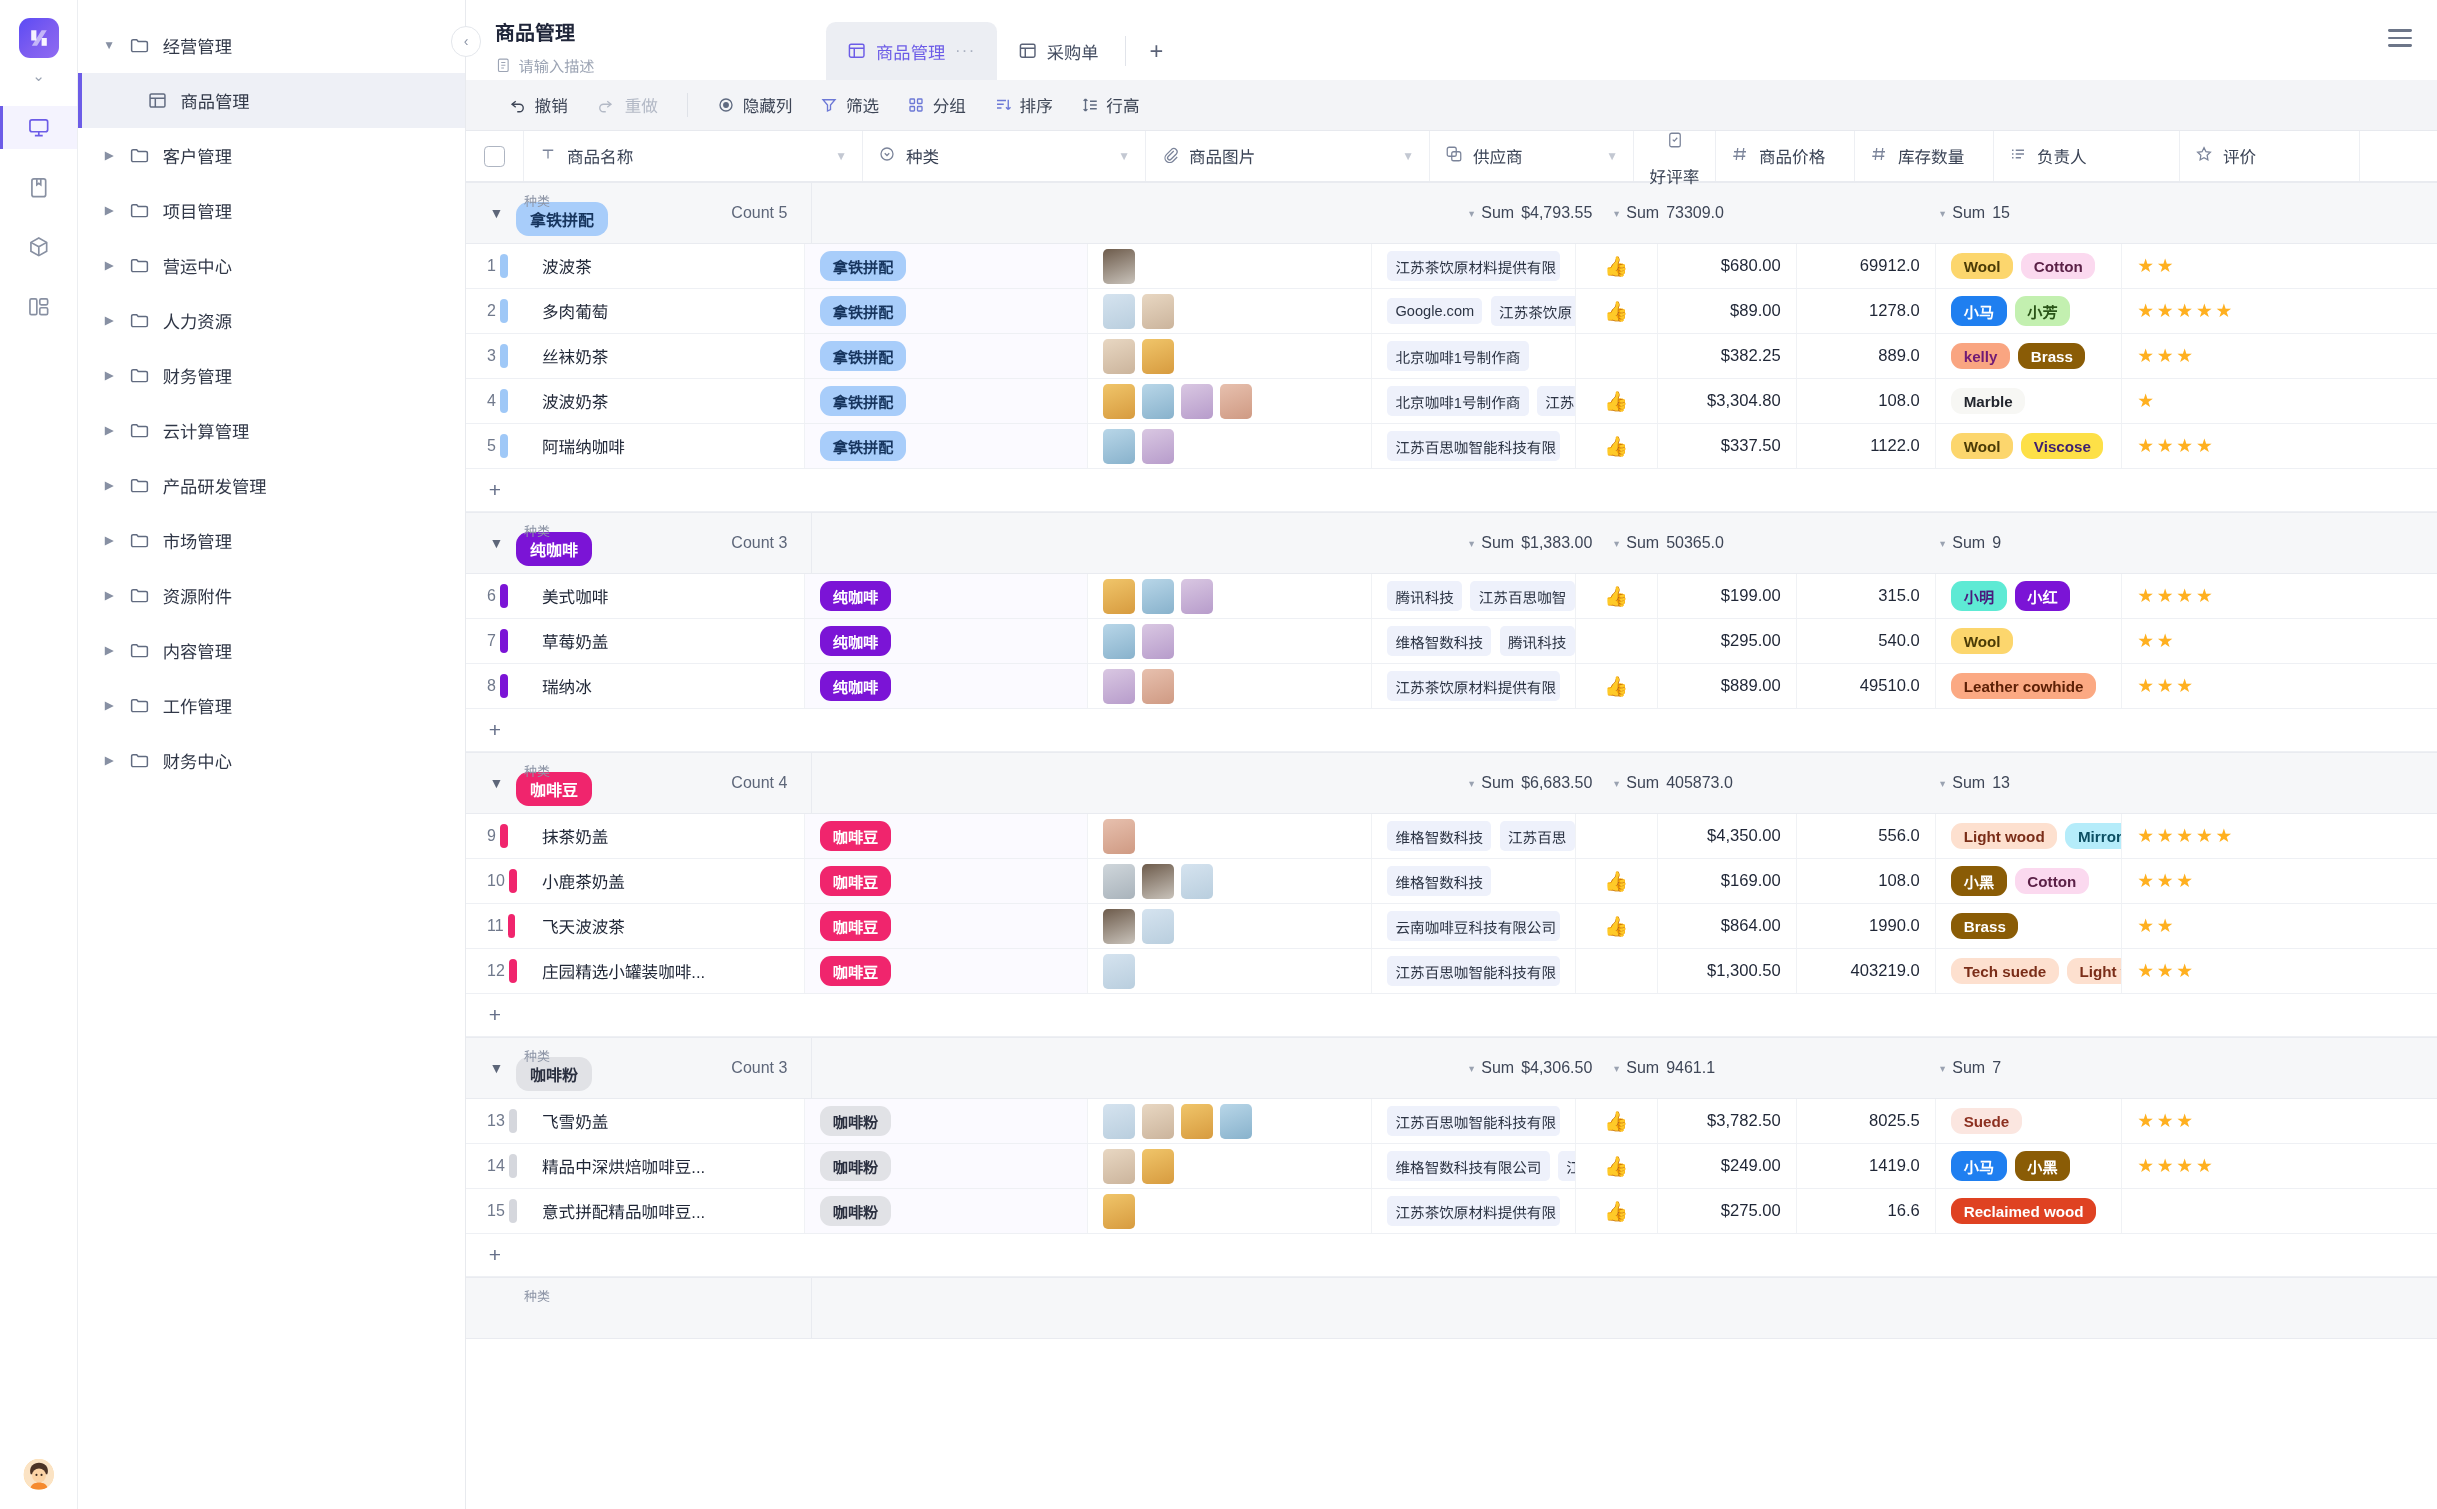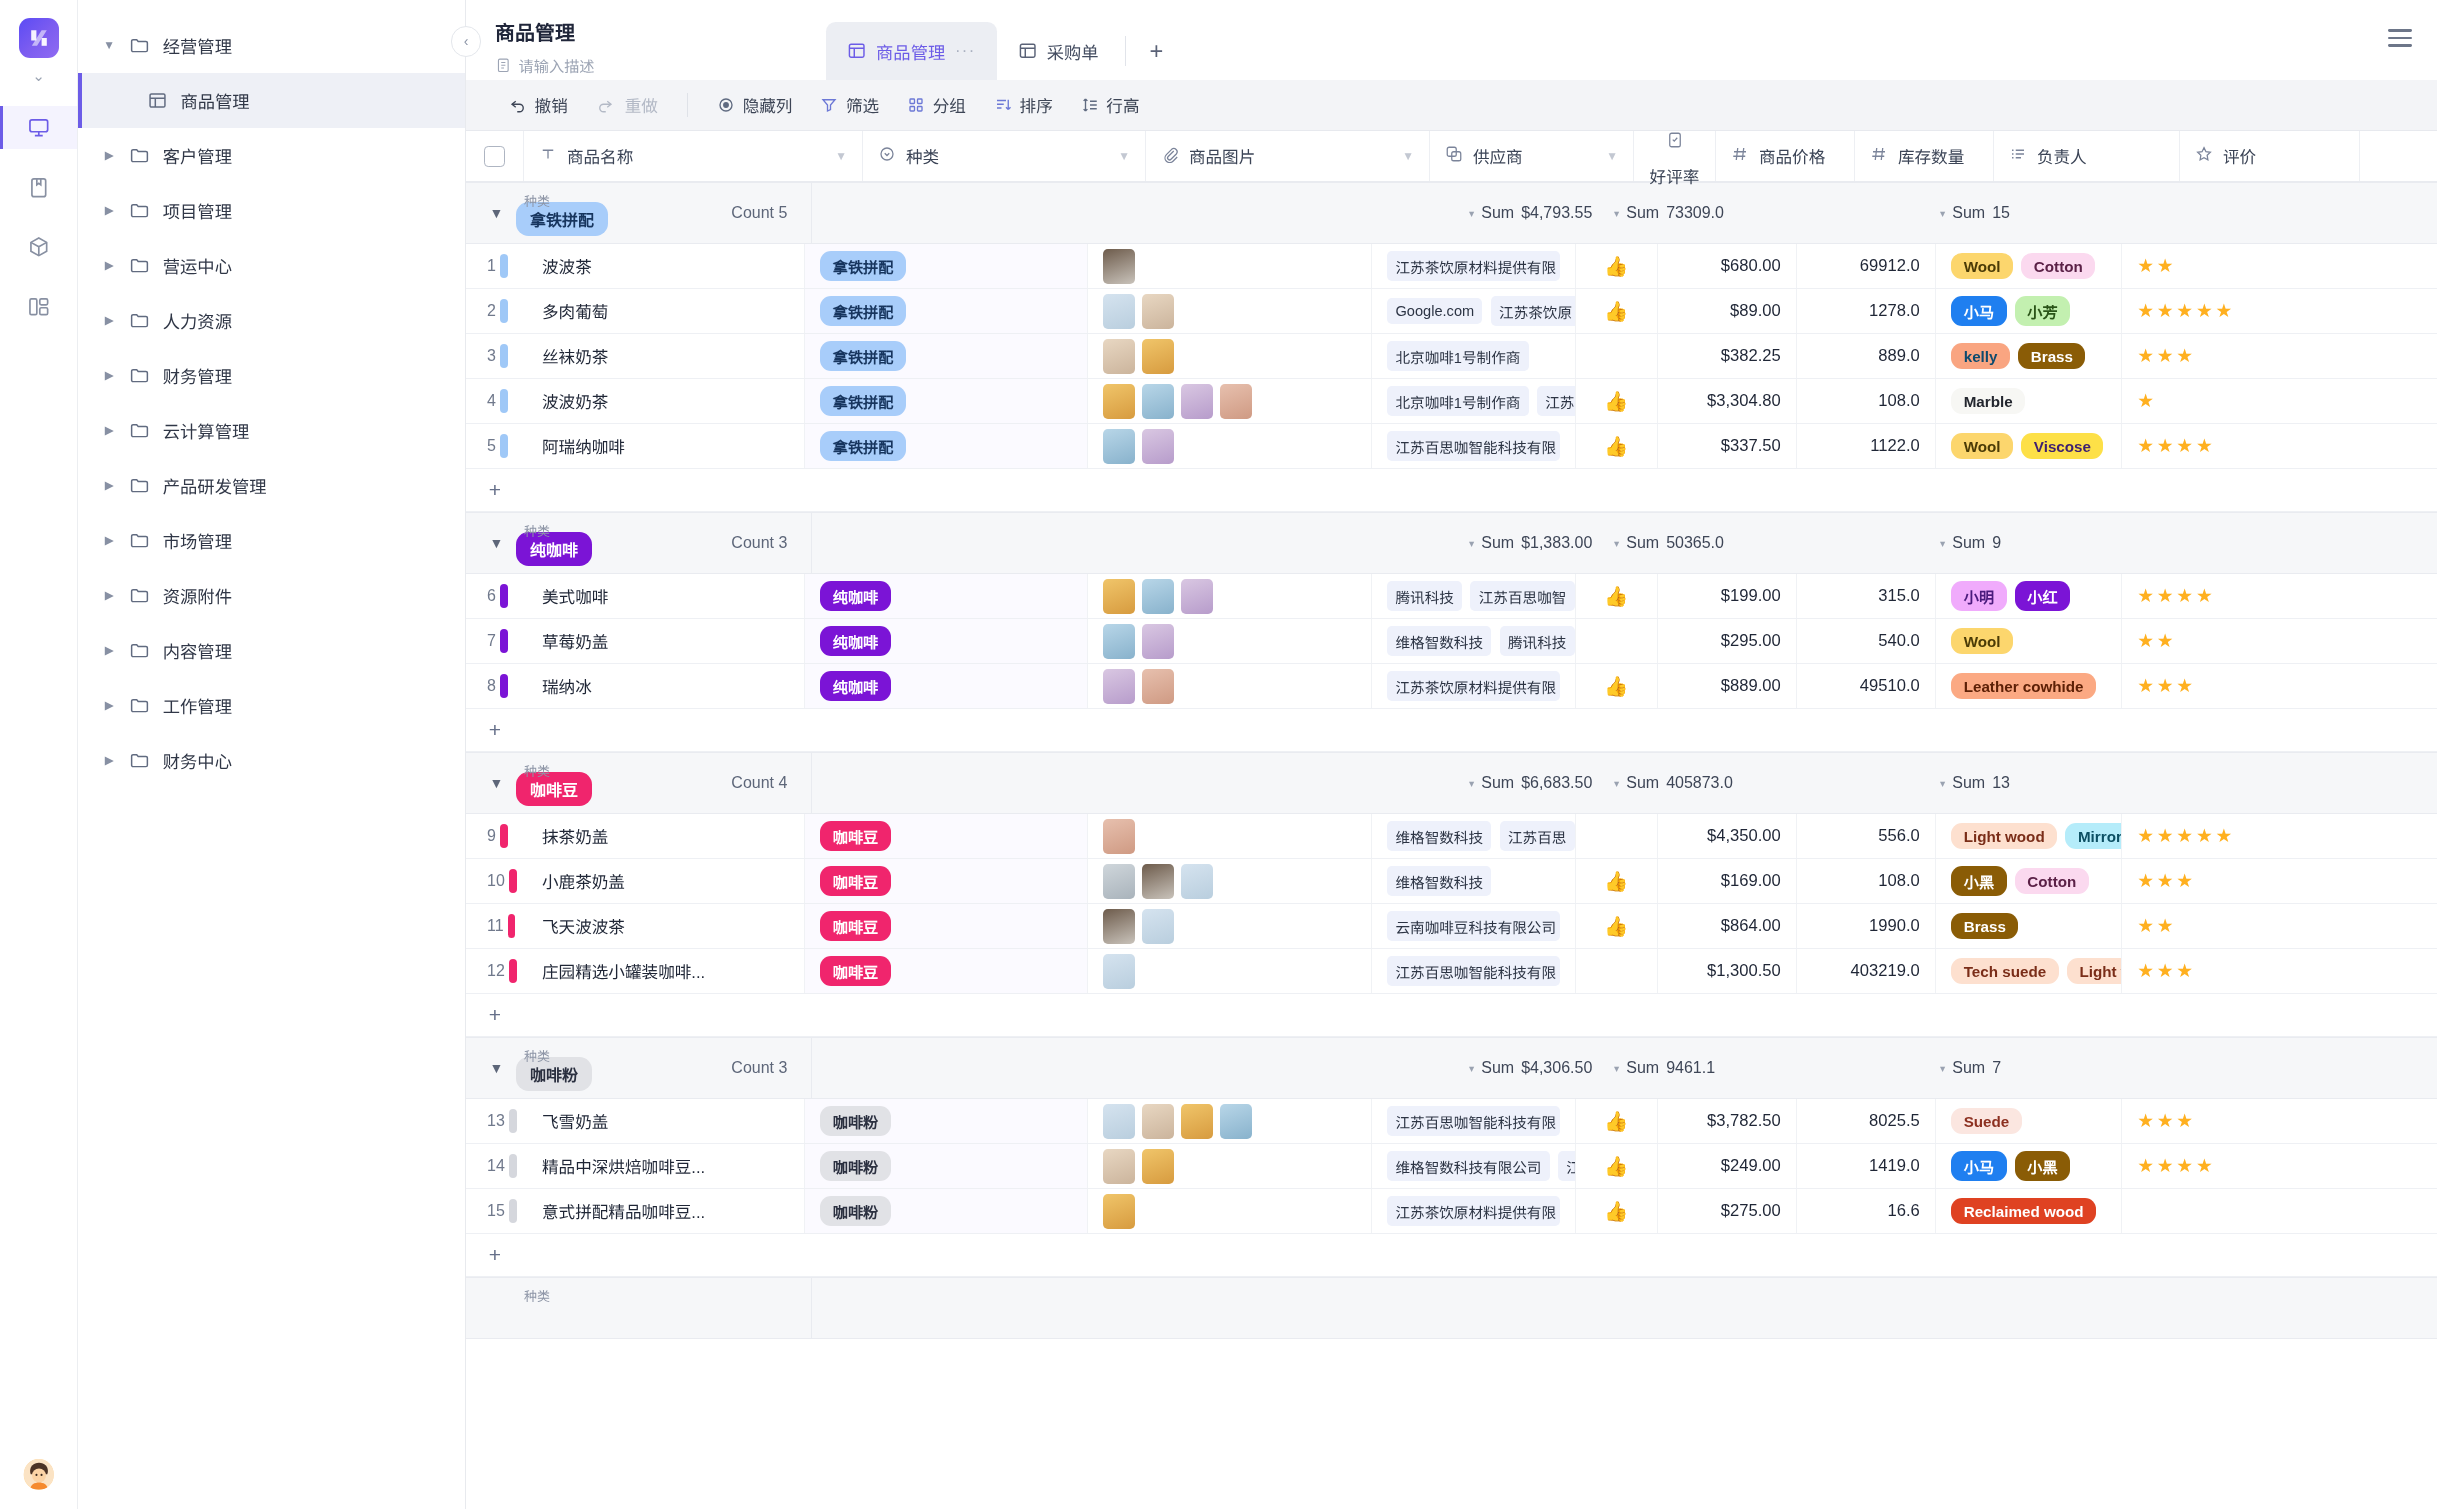--- a/index.html
+++ b/index.html
@@ -612,21 +612,21 @@
               <span class="thumb" style="background:linear-gradient(160deg,#e8d7c2,#cbb49c)"></span>
               <span class="thumb" style="background:linear-gradient(160deg,#f0c56a,#d79b3f)"></span>
             </div>
             <div class="c c-sup">
               <span class="sup-chip">北京咖啡1号制作商</span>
             </div>
             <div class="c c-rate"></div>
             <div class="c c-price">$382.25</div>
             <div class="c c-stock">889.0</div>
             <div class="c c-own">
-              <span class="tag" style="background:#f9a581;color:#0c4a6e">kelly</span>
+              <span class="tag" style="background:#f9a581;color:#701a75">kelly</span>
               <span class="tag" style="background:#8a5c06;color:#ffffff">Brass</span>
             </div>
             <div class="c c-star">
               <span class="star">★</span>
               <span class="star">★</span>
               <span class="star">★</span>
             </div>
           </div>
           <div class="row">
             <div class="c c-idx">
@@ -744,21 +744,21 @@
             <div class="c c-sup">
               <span class="sup-chip">腾讯科技</span>
               <span class="sup-chip">江苏百思咖智</span>
             </div>
             <div class="c c-rate">
               <span>👍</span>
             </div>
             <div class="c c-price">$199.00</div>
             <div class="c c-stock">315.0</div>
             <div class="c c-own">
-              <span class="tag" style="background:#f0abfc;color:#4a1b7d">小明</span>
+              <span class="tag" style="background:#5eead4;color:#4a1b7d">小明</span>
               <span class="tag" style="background:#7b14d6;color:#ffffff">小红</span>
             </div>
             <div class="c c-star">
               <span class="star">★</span>
               <span class="star">★</span>
               <span class="star">★</span>
               <span class="star">★</span>
             </div>
           </div>
           <div class="row">

